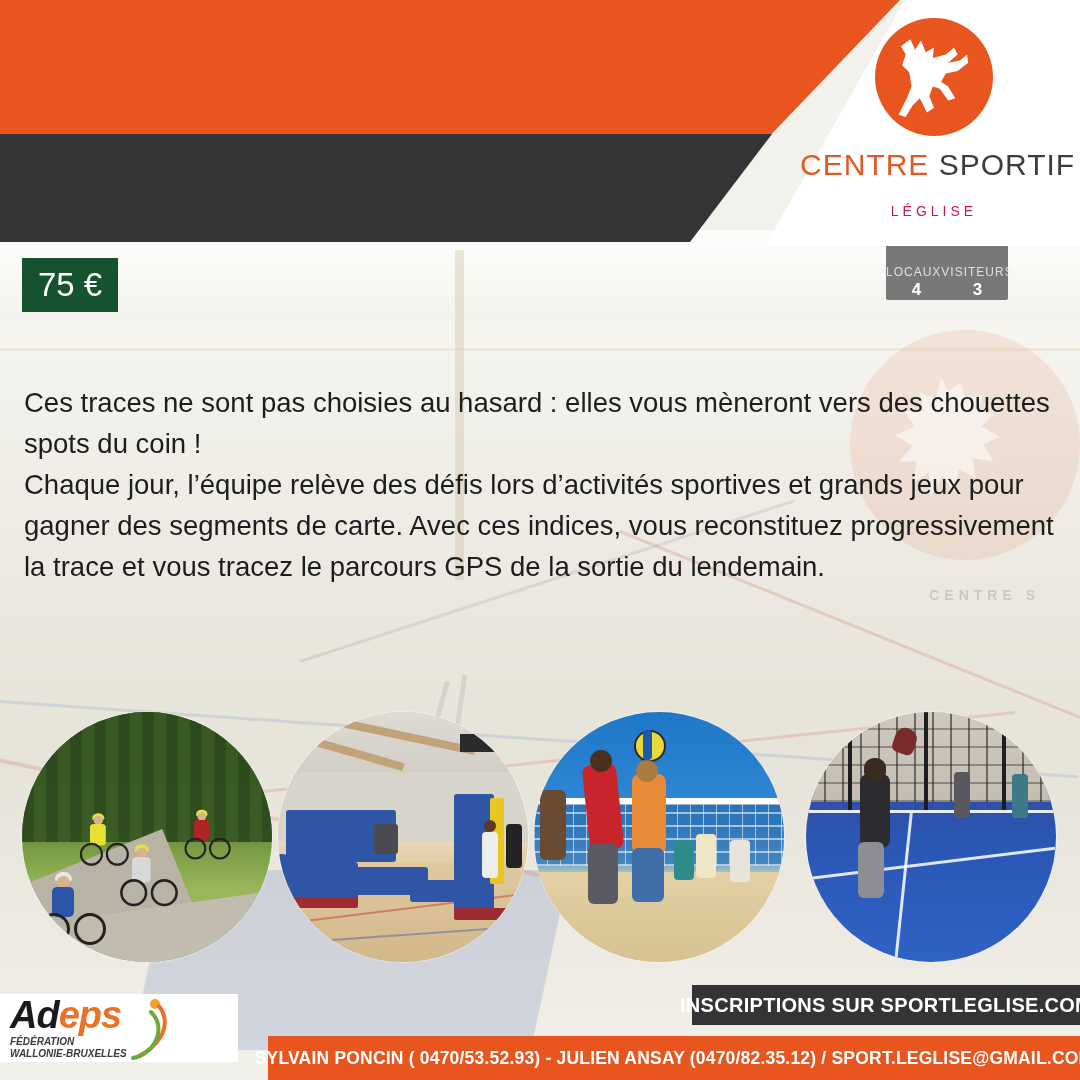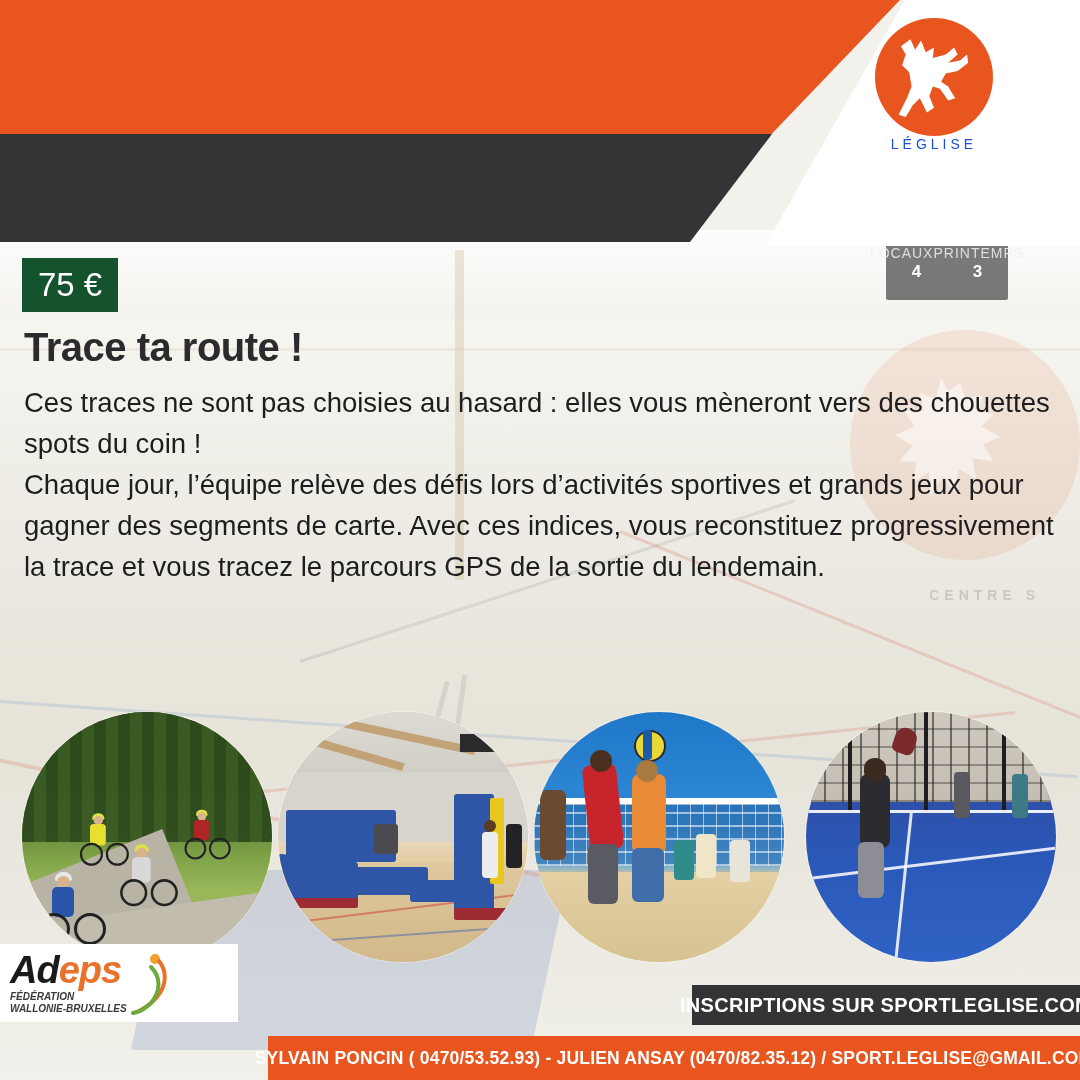--- a/index.html
+++ b/index.html
@@ -58,22 +58,22 @@
     position:absolute; right:40px; top:345px;
     font-size:14px; letter-spacing:5px; color:rgba(120,120,120,0.28);
     font-weight:bold;
     margin-top:12px;
   }
   .bg-scoreboard{
     position:absolute; right:72px; top:10px; width:122px; height:60px;
     background:rgba(70,70,72,0.72); border-radius:2px;
   }
   .bg-scoreboard .sb-row{
-    display:flex; justify-content:center; align-items:center;
-    color:#f0f0f0; font-size:14px; letter-spacing:1px; padding-top:5px; opacity:.85;
+    display:flex; justify-content:space-between; align-items:center;
+    color:#f0f0f0; font-size:12px; letter-spacing:1px; padding-top:5px; opacity:.85;margin-top:20px;
   }
   .bg-scoreboard .sb-num{
     display:flex; justify-content:space-around; align-items:center;
     color:#fff; font-size:17px; font-weight:bold; padding-top:1px;
   }
   .bg-banner{
     position:absolute; left:546px; top:140px; width:200px; height:56px;
     background:rgba(255,255,255,0.55); border:1px solid rgba(200,200,200,.4);
   }
   .bg-banner .bn-title{
@@ -138,21 +138,21 @@
     width:118px; height:118px; border-radius:50%;
     background:#E8551F; margin:0 auto; position:relative;
   }
   .brand-name{
     margin-top:12px; font-size:30px; font-weight:normal; letter-spacing:1px;
     white-space:nowrap;
   }
   .brand-name .c{ color:#E05A23; }
   .brand-name .s{ color:#3c3c40; }
   .brand-sub{
-    margin-top:0; font-size:14px; letter-spacing:4px; color:#1d4ed8;
+    margin-top:21px; font-size:14px; letter-spacing:4px; color:#be185d;
   }
 
   
   .badge-row{
     position:absolute; left:22px; top:258px; display:flex; height:54px;
   }
   .badge-age{
     background:#E8551F; color:#ffffff; font-size:33px;
     display:flex; align-items:center; padding:0 16px 0 20px; white-space:nowrap;
   }
@@ -242,21 +242,21 @@
       repeating-linear-gradient(0deg, rgba(30,30,30,.35) 0 2px, transparent 2px 18px),
       linear-gradient(180deg,#cfc9bf,#c4bdb2);
   }
   .p4 .post{ position:absolute; width:4px; background:#1e1e20; }
   .p4 .netline{ position:absolute; left:0; top:98px; width:250px; height:3px; background:#fff; opacity:.9; }
   .p4 .courtline{ position:absolute; background:#fff; opacity:.85; }
   .p4 .player{ position:absolute; }
 
   
   .adeps{
-    position:absolute; left:0; top:944px; width:228px; height:78px;
+    position:absolute; left:0; top:994px; width:228px; height:68px;
     background:#ffffff; display:flex; align-items:center; padding-left:10px;
   }
   .adeps-word{
     font-size:38px; font-style:italic; font-weight:bold; letter-spacing:-1px; line-height:1;
   }
   .adeps-word .blk{ color:#1a1a1a; }
   .adeps-word .org{ color:#E8722A; }
   .adeps-sub{
     font-size:10px; font-style:italic; font-weight:bold; color:#3a3a3a; line-height:12px; margin-top:2px;
   }
@@ -284,21 +284,21 @@
     <div class="bg-ceiling"></div>
     <div class="bg-wall"></div>
     <div class="bg-floor"></div>
 
     <div class="bg-post" style="left:455px;top:20px;width:9px;height:330px;"></div>
     <div class="bg-post" style="left:0px;top:118px;width:1080px;height:3px;opacity:.5;"></div>
 
     <div class="bg-scoreboard">
       <div class="sb-row">
         <span>LOCAUX</span>
-        <span>PRINTEMPS</span>
+        <span>VISITEURS</span>
       </div>
       <div class="sb-num">
         <span>4</span>
         <span>3</span>
       </div>
     </div>
 
 
     <div class="bg-watermark">
       <svg class="wolf" viewBox="0 0 100 100">
@@ -323,28 +323,31 @@
   <div class="band-white-wedge"></div>
 
 
 
   <div class="brand">
     <div class="brand-circle">
       <svg viewBox="0 0 100 100" width="118" height="118">
         <path fill="#ffffff" d="M30 18 L34 27 L39 19 L43 29 L50 25 L49 34 L60 31 L67 25 L70 31 L62 38 L72 36 L78 31 L79 38 L70 45 L60 47 L56 54 L62 58 L68 68 L62 70 L55 60 L49 58 L46 66 L50 76 L44 80 L38 68 L32 74 L26 84 L20 82 L27 68 L31 58 L29 46 L23 40 L26 31 L22 24 Z"></path>
       </svg>
     </div>
+    <div class="brand-name">
+      <span class="c">CENTRE</span>
+      <span class="s">SPORTIF</span>
+    </div>
     <div class="brand-sub">LÉGLISE</div>
   </div>
 
   <div class="badge-row">
     <div class="badge-price">75 €</div>
   </div>
 
-  <div class="headline">Trace ta route !</div>
 
   <div class="copy">
     <p>Ces traces ne sont pas choisies au hasard : elles vous mèneront vers des chouettes spots du coin !</p>
     <p>Chaque jour, l’équipe relève des défis lors d’activités sportives et grands jeux pour gagner des segments de carte. Avec ces indices, vous reconstituez progressivement la trace et vous tracez le parcours GPS de la sortie du lendemain.</p>
   </div>
 
   <div class="photos">
 
     <div class="photo photo-1 p1">
       <div class="trees"></div>

